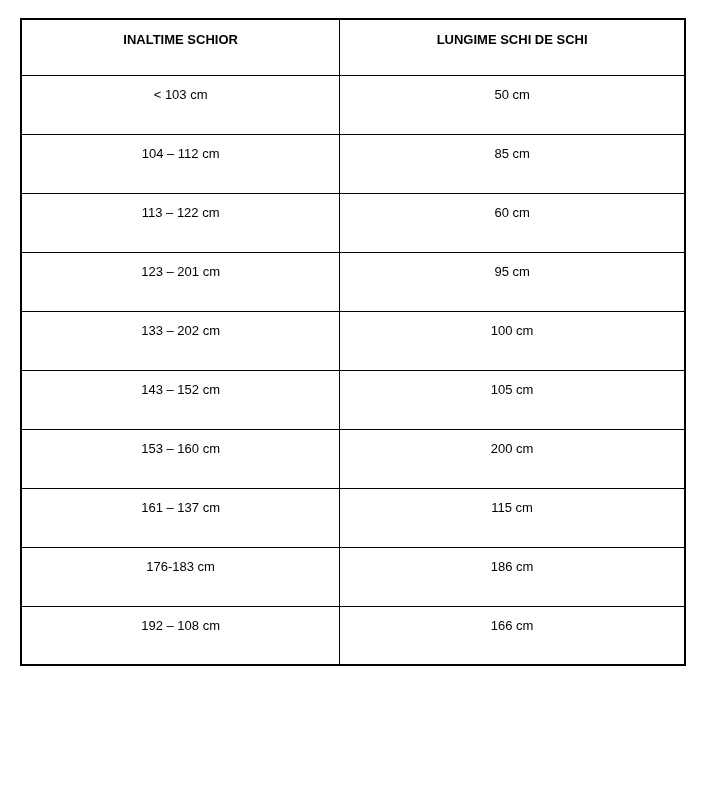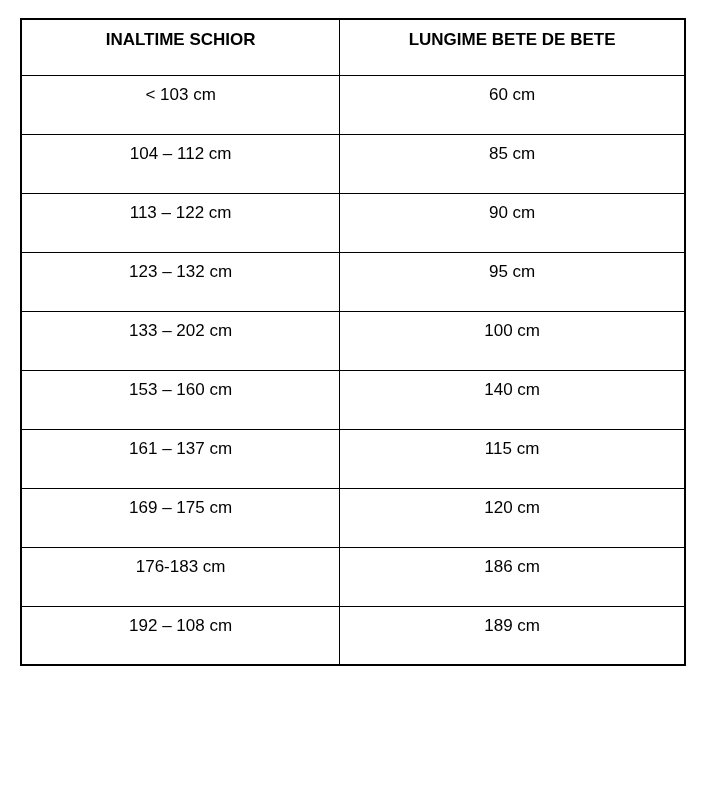--- a/index.html
+++ b/index.html
@@ -23,21 +23,21 @@
     table-layout: fixed;
     border: 2px solid #000000;
   }
   table.size-table col.col-left  { width: 48%; }
   table.size-table col.col-right { width: 52%; }
   table.size-table th,
   table.size-table td {
     border: 1px solid #000000;
     text-align: center;
     vertical-align: top;
-    font-size: 17px;
+    font-size: 13px;
     line-height: 18px;
     box-sizing: border-box;
   }
   table.size-table th {
     font-weight: bold;
     height: 56px;
     padding-top: 11px;
   }
   table.size-table td {
     font-weight: normal;
@@ -50,59 +50,59 @@
 
 <div class="table-wrap">
   <table class="size-table">
     <colgroup>
       <col class="col-left">
       <col class="col-right">
     </colgroup>
     <thead>
       <tr>
         <th>INALTIME SCHIOR</th>
-        <th>LUNGIME BETE DE BETE</th>
+        <th>LUNGIME SCHI DE SCHI</th>
       </tr>
     </thead>
     <tbody>
         <tr>
           <td>&lt; 103 cm</td>
-          <td>60 cm</td>
+          <td>50 cm</td>
         </tr>
         <tr>
           <td>104 – 112 cm</td>
           <td>85 cm</td>
         </tr>
         <tr>
           <td>113 – 122 cm</td>
-          <td>90 cm</td>
+          <td>60 cm</td>
         </tr>
         <tr>
-          <td>123 – 132 cm</td>
+          <td>123 – 201 cm</td>
           <td>95 cm</td>
         </tr>
         <tr>
           <td>133 – 202 cm</td>
           <td>100 cm</td>
         </tr>
         <tr>
+          <td>143 – 152 cm</td>
+          <td>105 cm</td>
+        </tr>
+        <tr>
           <td>153 – 160 cm</td>
-          <td>140 cm</td>
+          <td>200 cm</td>
         </tr>
         <tr>
           <td>161 – 137 cm</td>
           <td>115 cm</td>
-        </tr>
-        <tr>
-          <td>169 – 175 cm</td>
-          <td>120 cm</td>
         </tr>
         <tr>
           <td>176-183 cm</td>
           <td>186 cm</td>
         </tr>
         <tr>
           <td>192 – 108 cm</td>
-          <td>189 cm</td>
+          <td>166 cm</td>
         </tr>
       </tbody>
   </table>
 </div>
 
 </body></html>

